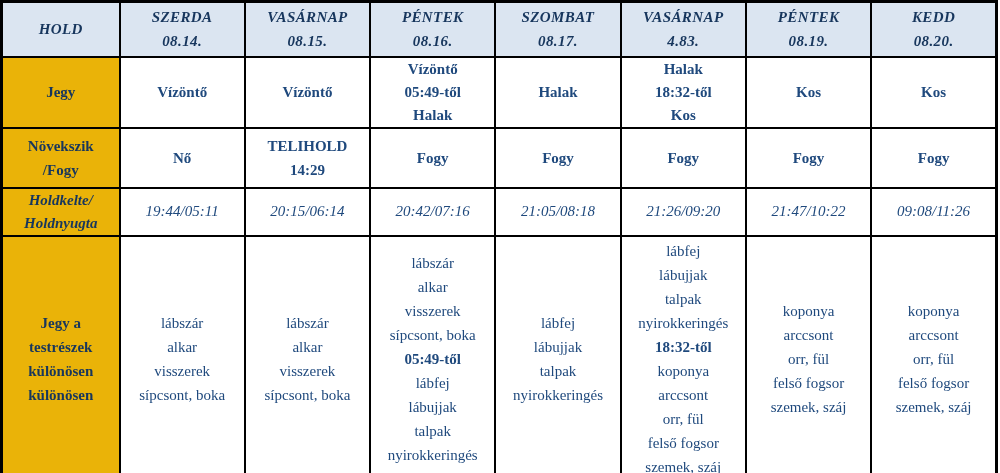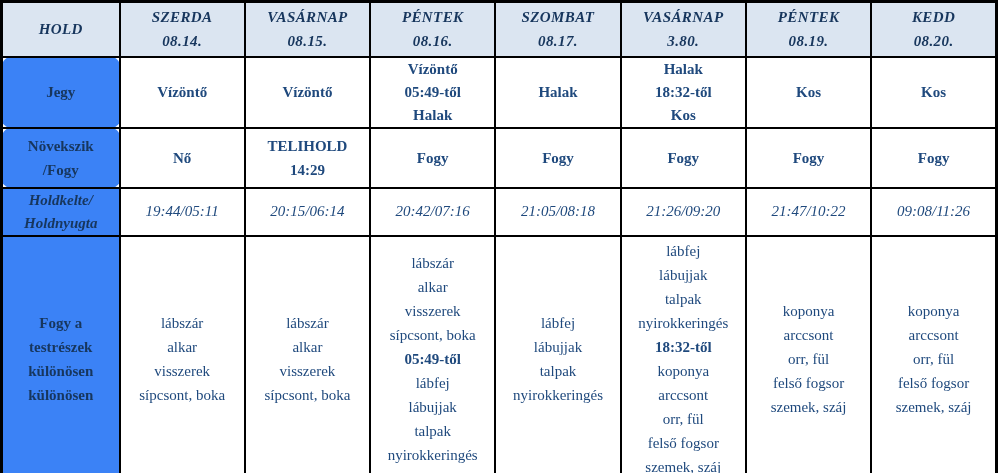--- a/index.html
+++ b/index.html
@@ -17,36 +17,36 @@
   }
   td {
     border:2px solid #000;
     text-align:center;
     vertical-align:middle;
     padding:0 2px;
     overflow:hidden;
     font-size:15px;
   }
   .label-col {
-    background:#3b82f6;
+    background:#eab308;
     font-weight:bold;
     color:#17365d;
   }
   tr.r-header td {
     background:#dbe5f1;
     font-weight:bold;
     color:#17365d;
     letter-spacing:0.4px;
   }
   tr.r-header { height:55px;font-style:italic; }
   tr.r-jegy   { height:69px; }
   tr.r-nov    { height:60px; }
   tr.r-hold   { height:47px;font-style:italic; }
   tr.r-body   { height:247px; }
-  tr.r-jegy td, tr.r-nov td { font-weight:bold;border-radius:9px; }
+  tr.r-jegy td, tr.r-nov td { font-weight:bold; }
   tr.r-hold td.data, tr.r-body td.data { font-weight:normal; }
   .ln { line-height:24px; white-space:nowrap; }
   tr.r-jegy .ln, tr.r-hold .ln { line-height:23px; }
   .ln.b { font-weight:bold; }
 </style>
 </head>
 <body>
 
 <table class="moon">
   <colgroup>
@@ -75,21 +75,21 @@
       <td>
         <div class="ln">PÉNTEK</div>
         <div class="ln">08.16.</div>
       </td>
       <td>
         <div class="ln">SZOMBAT</div>
         <div class="ln">08.17.</div>
       </td>
       <td>
         <div class="ln">VASÁRNAP</div>
-        <div class="ln">3.80.</div>
+        <div class="ln">4.83.</div>
       </td>
       <td>
         <div class="ln">PÉNTEK</div>
         <div class="ln">08.19.</div>
       </td>
       <td>
         <div class="ln">KEDD</div>
         <div class="ln">08.20.</div>
       </td>
     </tr>
@@ -177,21 +177,21 @@
       <td class="data">
           <div class="ln">21:47/10:22</div>
         </td>
       <td class="data">
           <div class="ln">09:08/11:26</div>
         </td>
     </tr>
 
     <tr class="r-body">
       <td class="label-col">
-          <div class="ln">Fogy a</div>
+          <div class="ln">Jegy a</div>
           <div class="ln">testrészek</div>
           <div class="ln">különösen</div>
           <div class="ln">különösen</div>
         </td>
       <td class="data">
           <div class="ln">lábszár</div>
           <div class="ln">alkar</div>
           <div class="ln">visszerek</div>
           <div class="ln">sípcsont, boka</div>
         </td>

